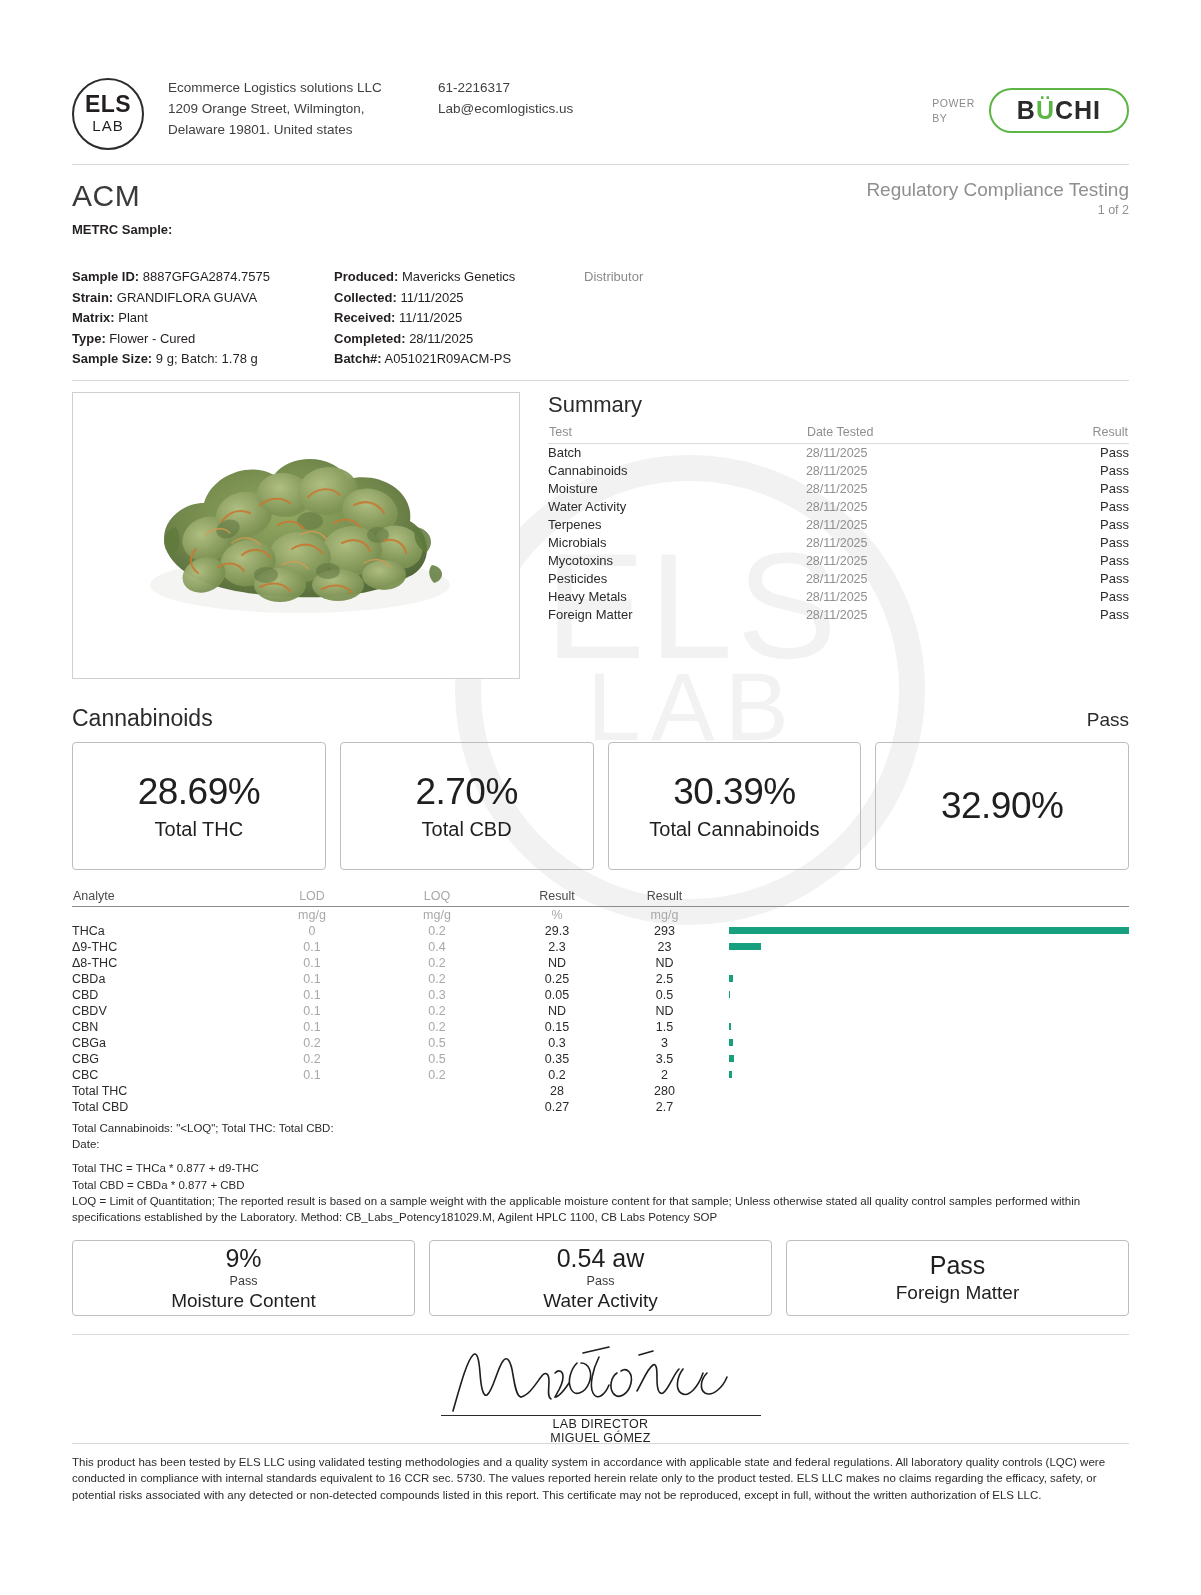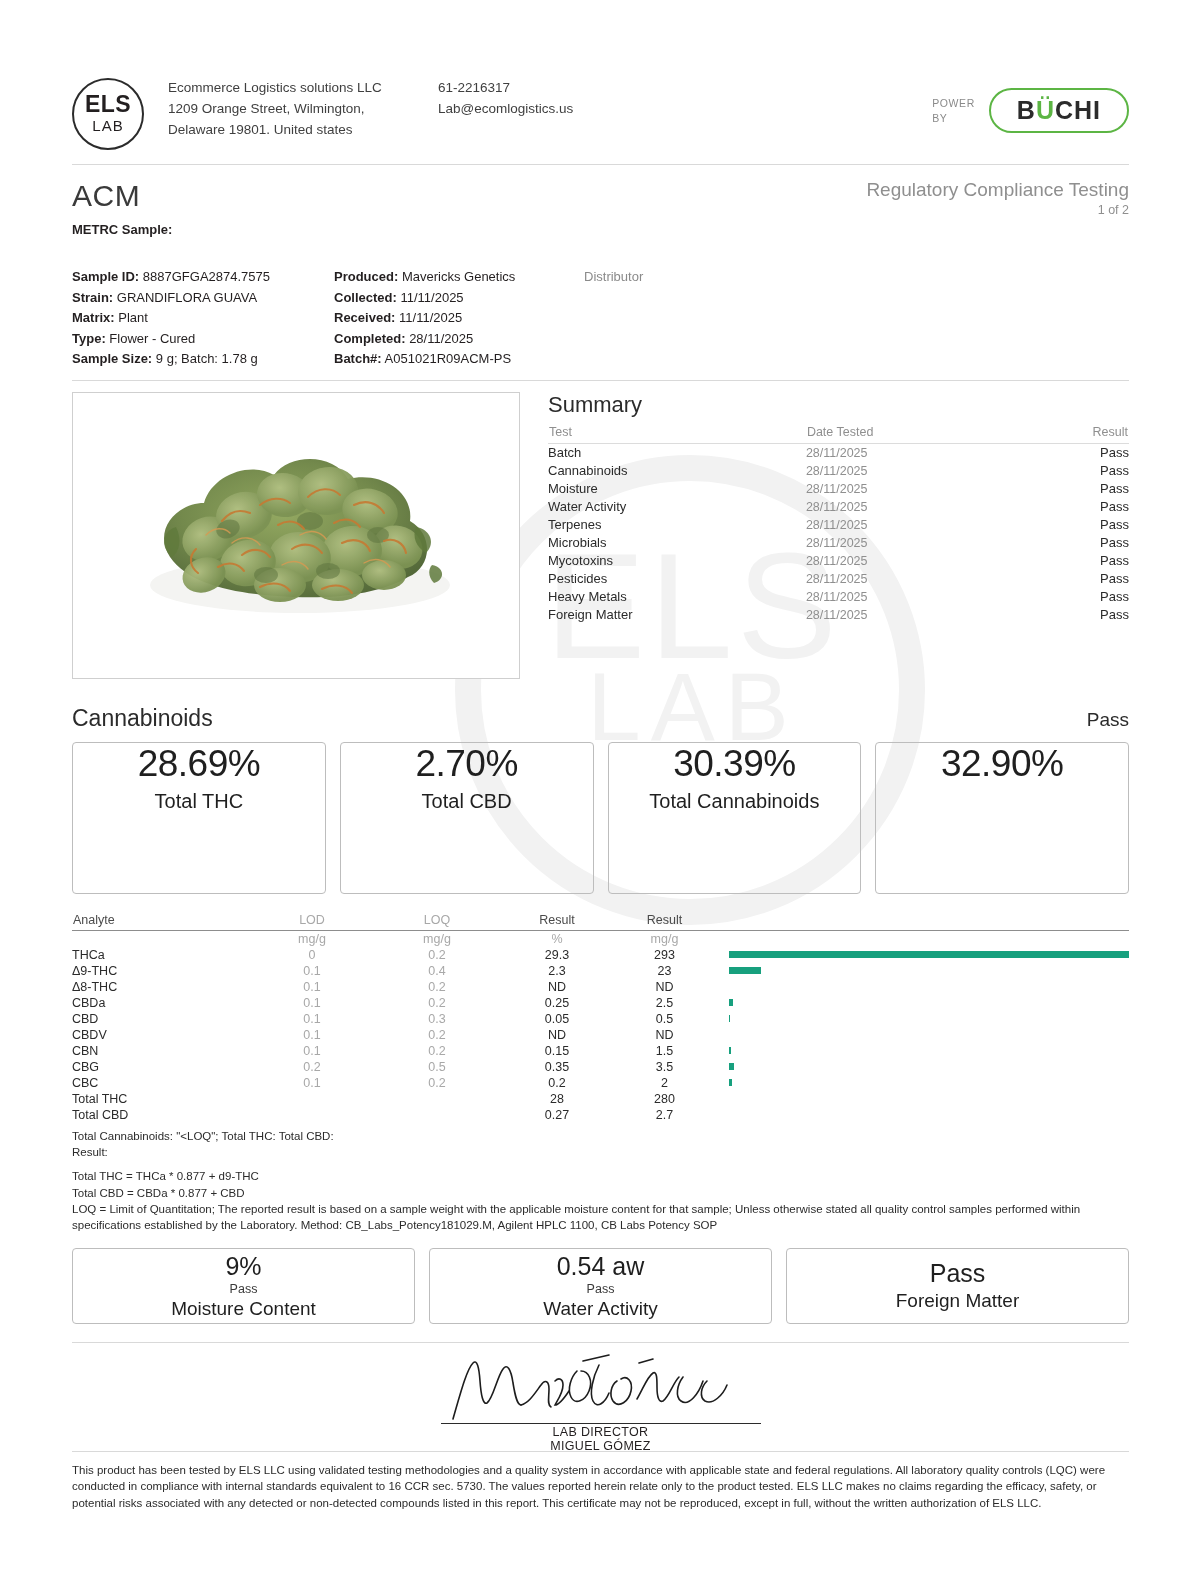--- a/index.html
+++ b/index.html
@@ -124,22 +124,22 @@
   table.sum td.res { text-align: right; }
 
   
   .cann-head { display: flex; align-items: baseline; margin-top: 26px; }
   .cann-head .t { font-size: 23px; color: #2b2b2b; }
   .cann-head .p { margin-left: auto; font-size: 19px; color: #2b2b2b; }
 
   .kpis { display: flex; gap: 14px; margin-top: 10px; }
   .kpi {
     flex: 1; border: 1px solid #bdbdbd; border-radius: 4px;
-    height: 152px; display: flex; flex-direction: column;
-    align-items: center; 
+    height: 128px; display: flex; flex-direction: column;
+    align-items: center; justify-content: center;
   }
   .kpi .v { font-size: 37px; font-weight: 400; color: #1f1f1f; letter-spacing: -0.5px; }
   .kpi .l { font-size: 20px; color: #1f1f1f; margin-top: 5px; text-align: center; line-height: 1.15; }
 
   
   table.an { width: 100%; border-collapse: collapse; margin-top: 18px; }
   table.an th {
     font-size: 12.5px; font-weight: 400; color: #4a4a4a;
     text-align: left; padding-bottom: 3px; border-bottom: 1px solid #8d8d8d;
   }
@@ -492,20 +492,30 @@
         <td>CBN</td>
         <td class="grey">0.1</td>
         <td class="grey">0.2</td>
         <td class="cn">0.15</td>
         <td class="cn">1.5</td>
         <td class="barcell">
             <div class="bar" style="width:0.6%"></div>
           </td>
       </tr>
       <tr>
+        <td>CBGa</td>
+        <td class="grey">0.2</td>
+        <td class="grey">0.5</td>
+        <td class="cn">0.3</td>
+        <td class="cn">3</td>
+        <td class="barcell">
+            <div class="bar" style="width:1.1%"></div>
+          </td>
+      </tr>
+      <tr>
         <td>CBG</td>
         <td class="grey">0.2</td>
         <td class="grey">0.5</td>
         <td class="cn">0.35</td>
         <td class="cn">3.5</td>
         <td class="barcell">
             <div class="bar" style="width:1.2%"></div>
           </td>
       </tr>
       <tr>
@@ -532,21 +542,21 @@
         <td class="grey"></td>
         <td class="cn">0.27</td>
         <td class="cn">2.7</td>
         <td class="barcell"></td>
       </tr>
     </tbody>
   </table>
 
   <div class="notes">
     <p class="tight">Total Cannabinoids: "&lt;LOQ"; Total THC: Total CBD:</p>
-    <p class="tight">Result:</p>
+    <p class="tight">Date:</p>
     <p class="tight" style="margin-top:8px">Total THC = THCa * 0.877 + d9-THC</p>
     <p class="tight">Total CBD = CBDa * 0.877 + CBD</p>
     <p class="tight">LOQ = Limit of Quantitation; The reported result is based on a sample weight with the applicable moisture content for that sample; Unless otherwise stated all quality control samples performed within specifications established by the Laboratory. Method: CB_Labs_Potency181029.M, Agilent HPLC 1100, CB Labs Potency SOP</p>
   </div>
 
   <div class="kpis2">
     <div class="kpi2">
       <div class="v">9%</div>
       <div class="s">Pass</div>
       <div class="l">Moisture Content</div>

